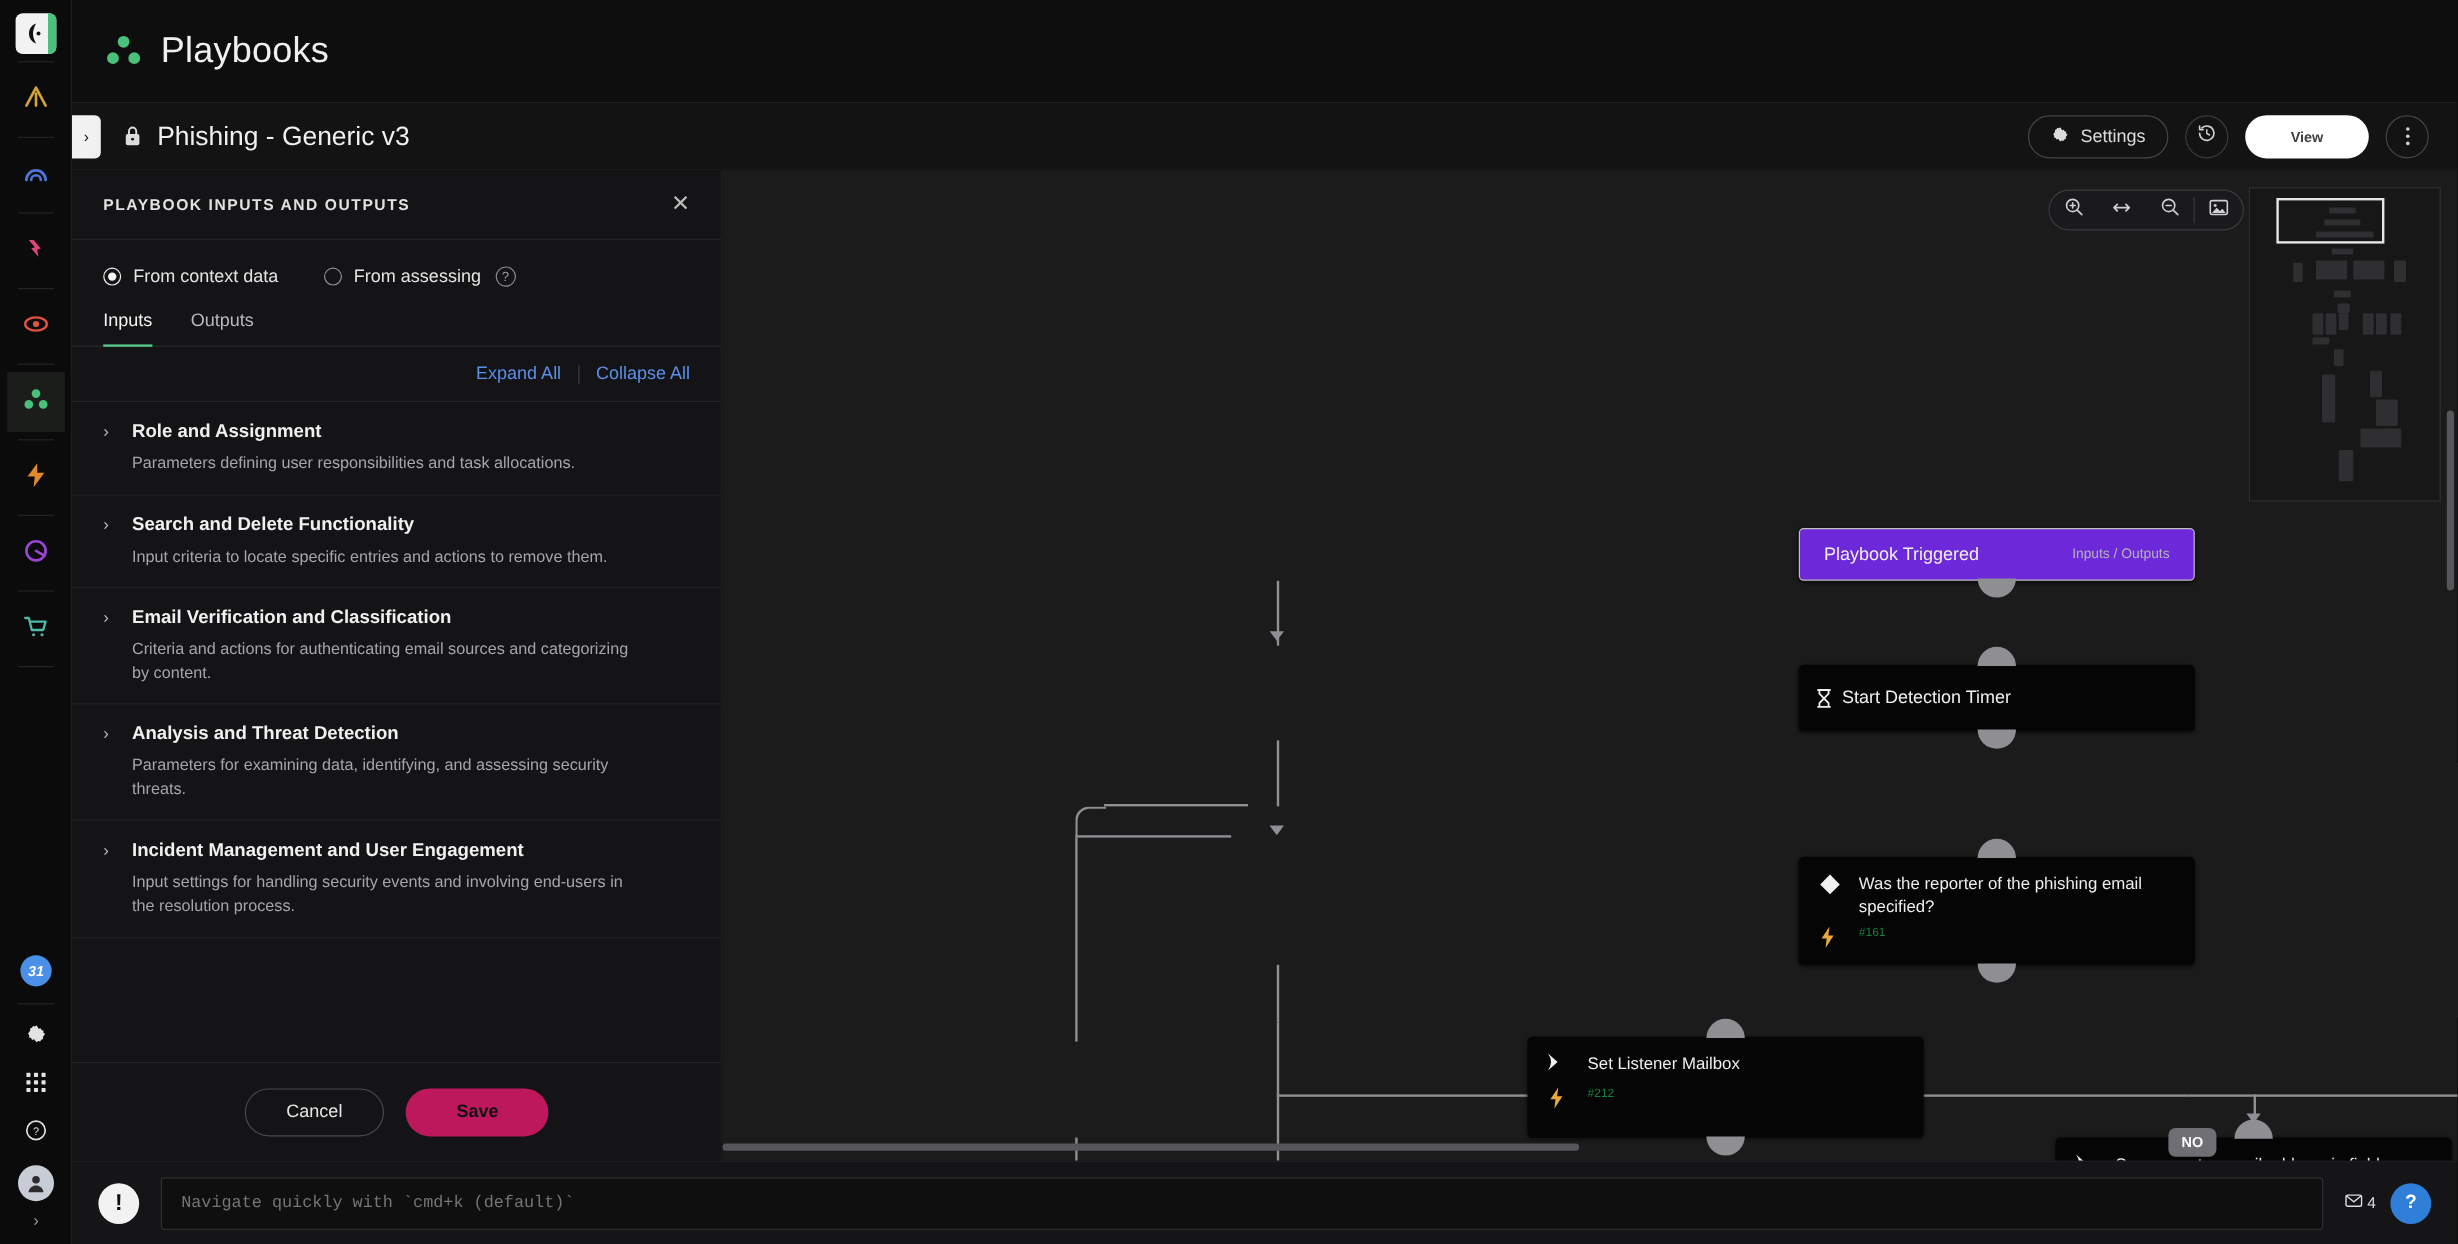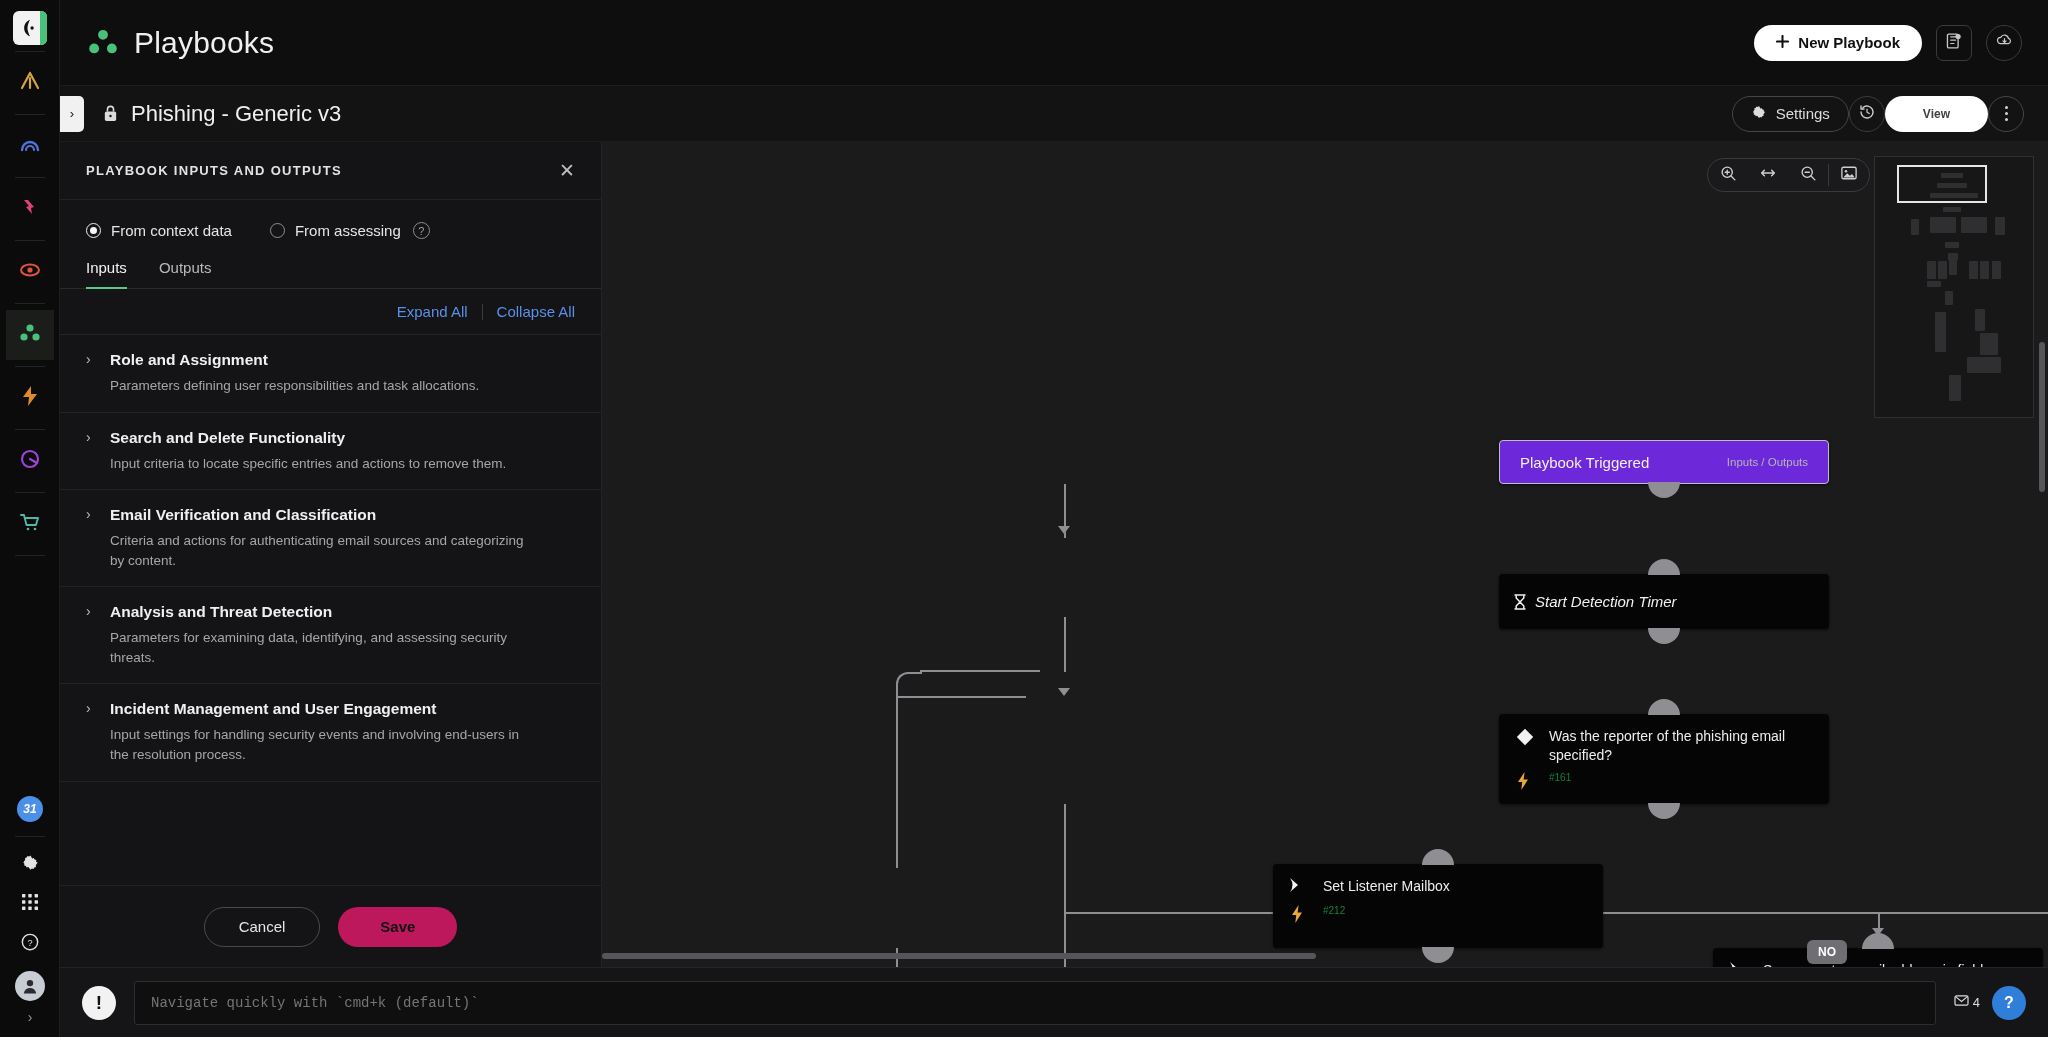--- a/index.html
+++ b/index.html
@@ -76,21 +76,21 @@
     display: flex; align-items: center; padding-left: 0; padding-right: 24px; flex: 0 0 56px;
     position: relative;
   }
   .panel-toggle {
     width: 24px; height: 36px; background: #f1f1f1; color: #151515;
     display: flex; align-items: center; justify-content: center;
     border-radius: 0 5px 5px 0; font-size: 13px; cursor: pointer; margin-right: 18px;
   }
   .lock-icon { margin-right: 12px; color: #dcdcdc; display: flex; }
   .pb-title { font-size: 22px; font-weight: 400; color: #f0f0f0; }
-  .subbar-right { margin-left: auto; display: flex; align-items: center; }
+  .subbar-right { margin-left: auto; display: flex; align-items: center; gap: 14px; }
   .btn-ghost {
     height: 36px; padding: 0 18px; border-radius: 999px; border: 1px solid #46464a;
     background: transparent; color: #dcdcdc; font-size: 15px; display: flex;
     align-items: center; gap: 9px; cursor: pointer;
   }
   .btn-view {
     height: 36px; padding: 0 38px; border-radius: 999px; background: #fff;
     color: #404040; font-size: 12px; font-weight: 600; border: none; cursor: pointer;
   }
   .kebab { width: 36px; height: 36px; border-radius: 50%; border: 1px solid #46464a;
@@ -361,47 +361,20 @@
     <div class="topbar">
       <span class="brand-mark">
         <svg width="34" height="30" viewBox="0 0 24 22">
             <circle cx="12" cy="5" r="4.2" fill="#49c17a" stroke="#0e0e0f" stroke-width="1.2"></circle>
             <circle cx="5.5" cy="15" r="4.2" fill="#49c17a" stroke="#0e0e0f" stroke-width="1.2"></circle>
             <circle cx="18.5" cy="15" r="4.2" fill="#49c17a" stroke="#0e0e0f" stroke-width="1.2"></circle>
           </svg>
       </span>
       <span class="brand-title">Playbooks</span>
 
-      <div class="topbar-right">
-        <button class="btn-pill-white">
-          <span>
-            <svg width="13" height="13" viewBox="0 0 14 14">
-                <path d="M7 1v12M1 7h12" stroke="#101010" stroke-width="2.2" stroke-linecap="round"></path>
-              </svg>
-          </span>
-          <span>New Playbook</span>
-        </button>
-        <div class="icon-circle" style="border-radius:7px;">
-          <span>
-            <svg width="18" height="18" viewBox="0 0 22 22">
-                <rect x="3" y="2.5" width="13" height="17" rx="1.6" stroke="#c9c9c9" stroke-width="1.6" fill="none"></rect>
-                <path d="M7 6h6M7 10h6M7 14h4" stroke="#c9c9c9" stroke-width="1.4" stroke-linecap="round"></path>
-                <circle cx="16" cy="5.5" r="3.2" fill="#c9c9c9"></circle>
-              </svg>
-          </span>
-        </div>
-        <div class="icon-circle">
-          <span>
-            <svg width="19" height="19" viewBox="0 0 24 24">
-                <path d="M7 16a4 4 0 0 1 .4-8 5 5 0 0 1 9.5 1.4A3.4 3.4 0 0 1 17 16Z" stroke="#c9c9c9" stroke-width="1.5" fill="none"></path>
-                <path d="M12 9.5v5m0 0 2-2m-2 2-2-2" stroke="#c9c9c9" stroke-width="1.5" stroke-linecap="round" stroke-linejoin="round"></path>
-              </svg>
-          </span>
-        </div>
-      </div>
     </div>
 
     <div class="subbar">
       <div class="panel-toggle">›</div>
       <span class="lock-icon">
         <svg width="17" height="19" viewBox="0 0 18 20">
             <rect x="3" y="8" width="12" height="10" rx="1.8" fill="#dcdcdc"></rect>
             <path d="M5.8 8V5.6a3.2 3.2 0 0 1 6.4 0V8" stroke="#dcdcdc" stroke-width="1.7" fill="none"></path>
             <circle cx="9" cy="12.6" r="1.3" fill="#1a1a1a"></circle>
           </svg>
@@ -598,21 +571,21 @@
         <div class="edge edge-v" style="left:294px;top:806px;height:150px;"></div>
 
         <div class="node sel" style="left:897px;top:298px;width:330px;height:44px;left:897px;">
           <div class="node-row">
             <span class="node-title">Playbook Triggered</span>
             <span class="node-sub">Inputs / Outputs</span>
           </div>
           <div class="task-dot-bot"></div>
         </div>
 
-        <div class="node" style="left:897px;top:432px;width:330px;height:55px;font-style:italic;">
+        <div class="node" style="left:897px;top:412px;width:330px;height:55px;">
           <div class="task-dot-top"></div>
           <div class="node-row" style="padding:0 14px;">
             <span style="margin-right:8px;display:flex;">
               <svg width="14" height="16" viewBox="0 0 14 16">
                   <path d="M2 1h10M2 15h10M3.2 1v3L7 8l-3.8 4v3M10.8 1v3L7 8l3.8 4v3" stroke="#f0f0f0" stroke-width="1.5" fill="none" stroke-linecap="round"></path>
                 </svg>
             </span>
             <span class="node-title">Start Detection Timer</span>
           </div>
           <div class="task-dot-bot"></div>

